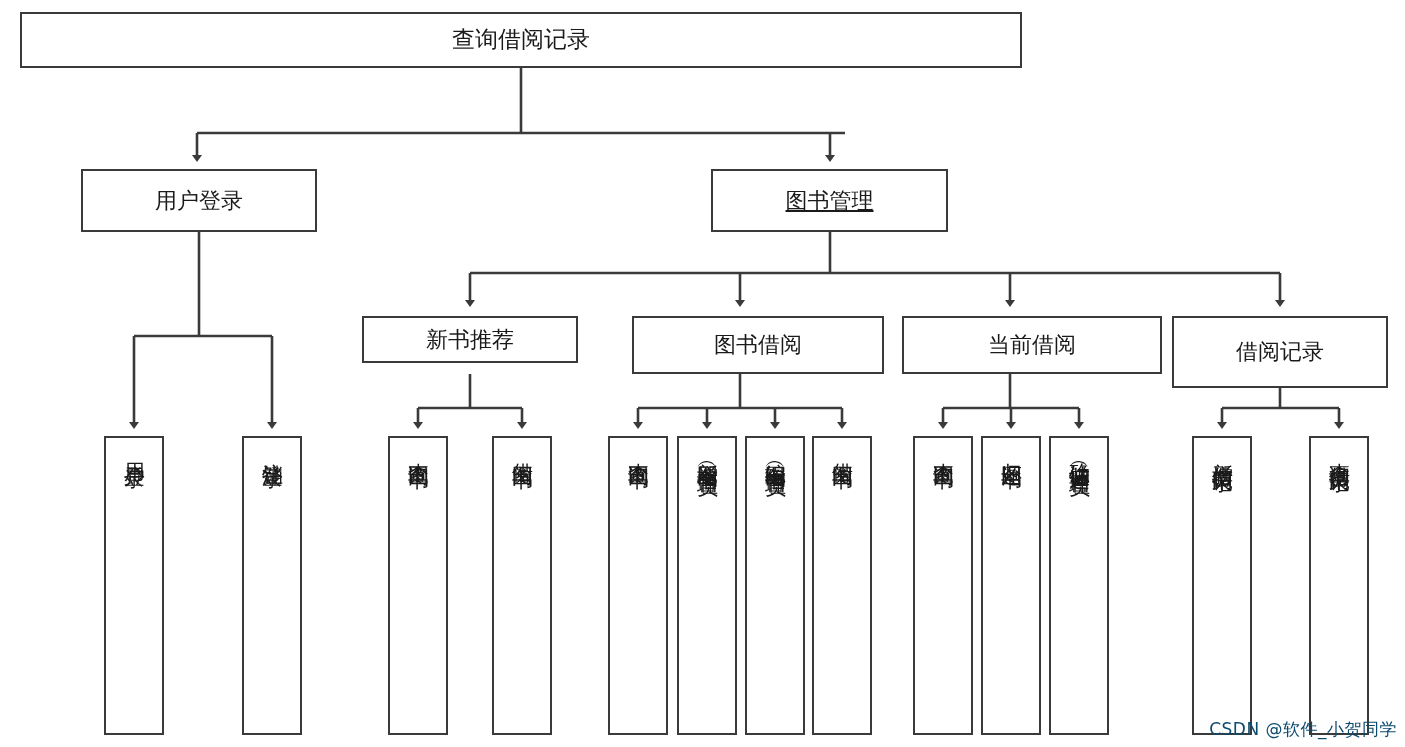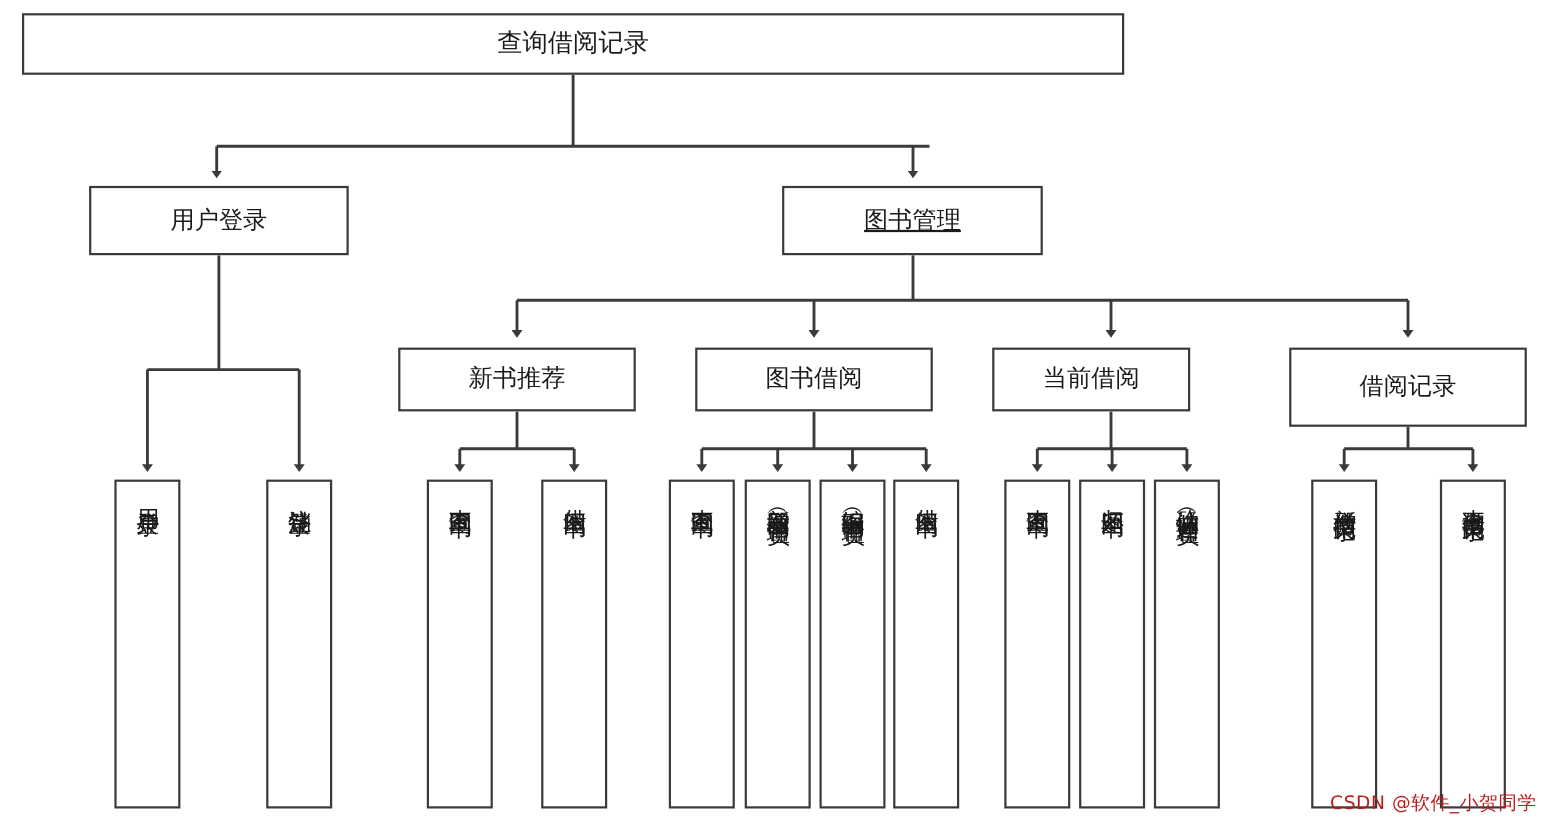--- a/index.html
+++ b/index.html
@@ -61,21 +61,21 @@
     font-size: 21px;
     letter-spacing: 2px;
     line-height: 1;
     white-space: nowrap;
   }
   #watermark {
     position: absolute;
     right: 8px;
     bottom: 6px;
     font-size: 17px;
-    color: #b91c1c;
+    color: #0c4a6e;
     letter-spacing: 0.5px;
     white-space: nowrap;
     user-select: none;
   }
 </style>
 </head>
 <body>
 
 <div id="canvas">
 
@@ -133,27 +133,27 @@
     <span class="label">查询借阅记录</span>
   </div>
 
   <div class="node horiz" style="left:81px; top:169px; width:236px; height:63px;">
     <span class="label">用户登录</span>
   </div>
   <div class="node horiz" style="left:711px; top:169px; width:237px; height:63px;text-decoration:underline;">
     <span class="label">图书管理</span>
   </div>
 
-  <div class="node horiz" style="left:362px; top:316px; width:216px; height:58px;">
+  <div class="node horiz" style="left:362px; top:316px; width:216px; height:47px;">
     <span class="label">新书推荐</span>
   </div>
-  <div class="node horiz" style="left:632px; top:316px; width:216px; height:58px;">
+  <div class="node horiz" style="left:632px; top:316px; width:252px; height:58px;">
     <span class="label">图书借阅</span>
   </div>
-  <div class="node horiz" style="left:902px; top:316px; width:180px; height:58px;">
+  <div class="node horiz" style="left:902px; top:316px; width:260px; height:58px;">
     <span class="label">当前借阅</span>
   </div>
   <div class="node horiz" style="left:1172px; top:316px; width:216px; height:72px;">
     <span class="label">借阅记录</span>
   </div>
 
   <div class="node vert" style="left:104px; top:436px; width:60px; height:299px;">
     <span class="label">用户登录</span>
   </div>
   <div class="node vert" style="left:242px; top:436px; width:60px; height:299px;">

